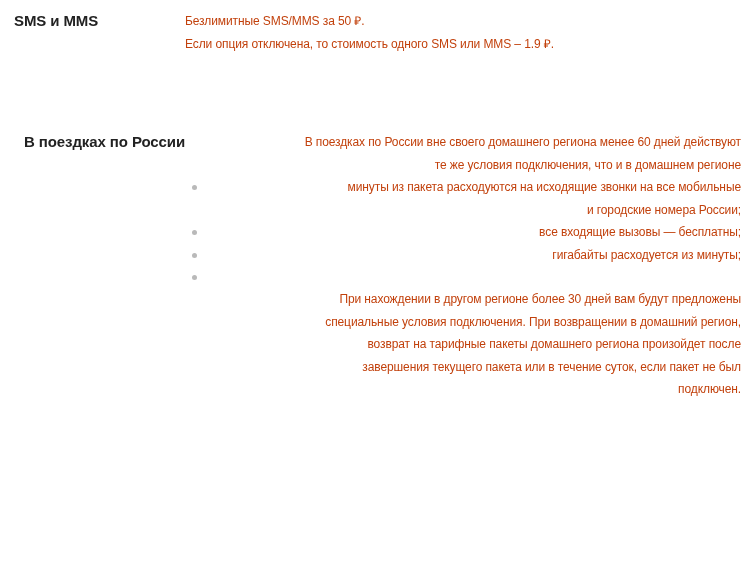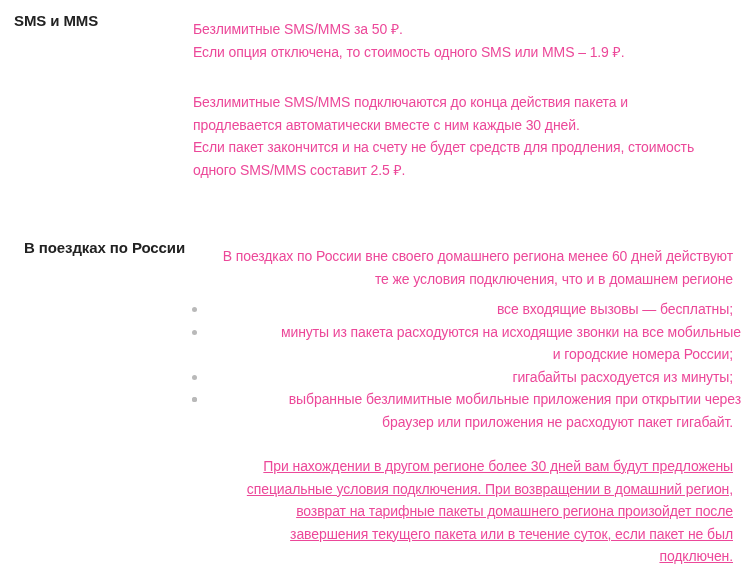--- a/index.html
+++ b/index.html
@@ -34,26 +34,26 @@
     font-weight: bold;
     color: #222222;
     line-height: 22.5px;
     letter-spacing: -0.1px;
   }
   .def {
     width: 556px;
     flex: 0 0 556px;
   }
   .text {
-    margin: 8px;
-    font-size: 14px;
+    margin: 0;
+    font-size: 12px;
     line-height: 22.5px;
     letter-spacing: -0.1px;
     white-space: pre-line;
-    color: #ec4899;
+    color: #c2410c;
   }
   .para-gap {
     margin-bottom: 28px;
   }
   .bullets {
     list-style: none;
     margin: 0;
     padding: 0;
   }
   .bullets li {
@@ -64,66 +64,56 @@
     position: absolute;
     left: 7px;
     top: 9px;
     width: 5px;
     height: 5px;
     border-radius: 50%;
     background: #b9b9b9;
   }
   .outro {
     margin-top: 22px;
-    text-decoration: underline;
   }
 </style>
 </head>
 <body>
 
 <div class="page">
 
   <section class="row">
     <h3 class="term">SMS и MMS</h3>
     <div class="def">
       <p class="text para-gap">Безлимитные SMS/MMS за 50 ₽.
 Если опция отключена, то стоимость одного SMS или MMS – 1.9 ₽.</p>
-      <p class="text">Безлимитные SMS/MMS подключаются до конца действия пакета и
-продлевается автоматически вместе с ним каждые 30 дней.
-Если пакет закончится и на счету не будет средств для продления, стоимость
-одного SMS/MMS составит 2.5 ₽.</p>
     </div>
   </section>
 
   <section class="row row-travel">
     <h3 class="term">В поездках по России</h3>
     <div class="def">
       <p class="text">В поездках по России вне своего домашнего региона менее 60 дней действуют
 те же условия подключения, что и в домашнем регионе</p>
       <ul class="bullets">
         <li>
           <span class="dot"></span>
-          <span class="text">все входящие вызовы — бесплатны;</span>
+          <span class="text">минуты из пакета расходуются на исходящие звонки на все мобильные
+и городские номера России;</span>
         </li>
         <li>
           <span class="dot"></span>
-          <span class="text">минуты из пакета расходуются на исходящие звонки на все мобильные
-и городские номера России;</span>
+          <span class="text">все входящие вызовы — бесплатны;</span>
         </li>
         <li>
           <span class="dot"></span>
           <span class="text">гигабайты расходуется из минуты;</span>
         </li>
         <li>
           <span class="dot"></span>
-        </li>
-        <li>
-          <span class="dot"></span>
-          <span class="text">выбранные безлимитные мобильные приложения при открытии через
-браузер или приложения не расходуют пакет гигабайт.</span>
         </li>
       </ul>
       <p class="text outro">При нахождении в другом регионе более 30 дней вам будут предложены
 специальные условия подключения. При возвращении в домашний регион,
 возврат на тарифные пакеты домашнего региона произойдет после
 завершения текущего пакета или в течение суток, если пакет не был
 подключен.</p>
     </div>
   </section>
 

